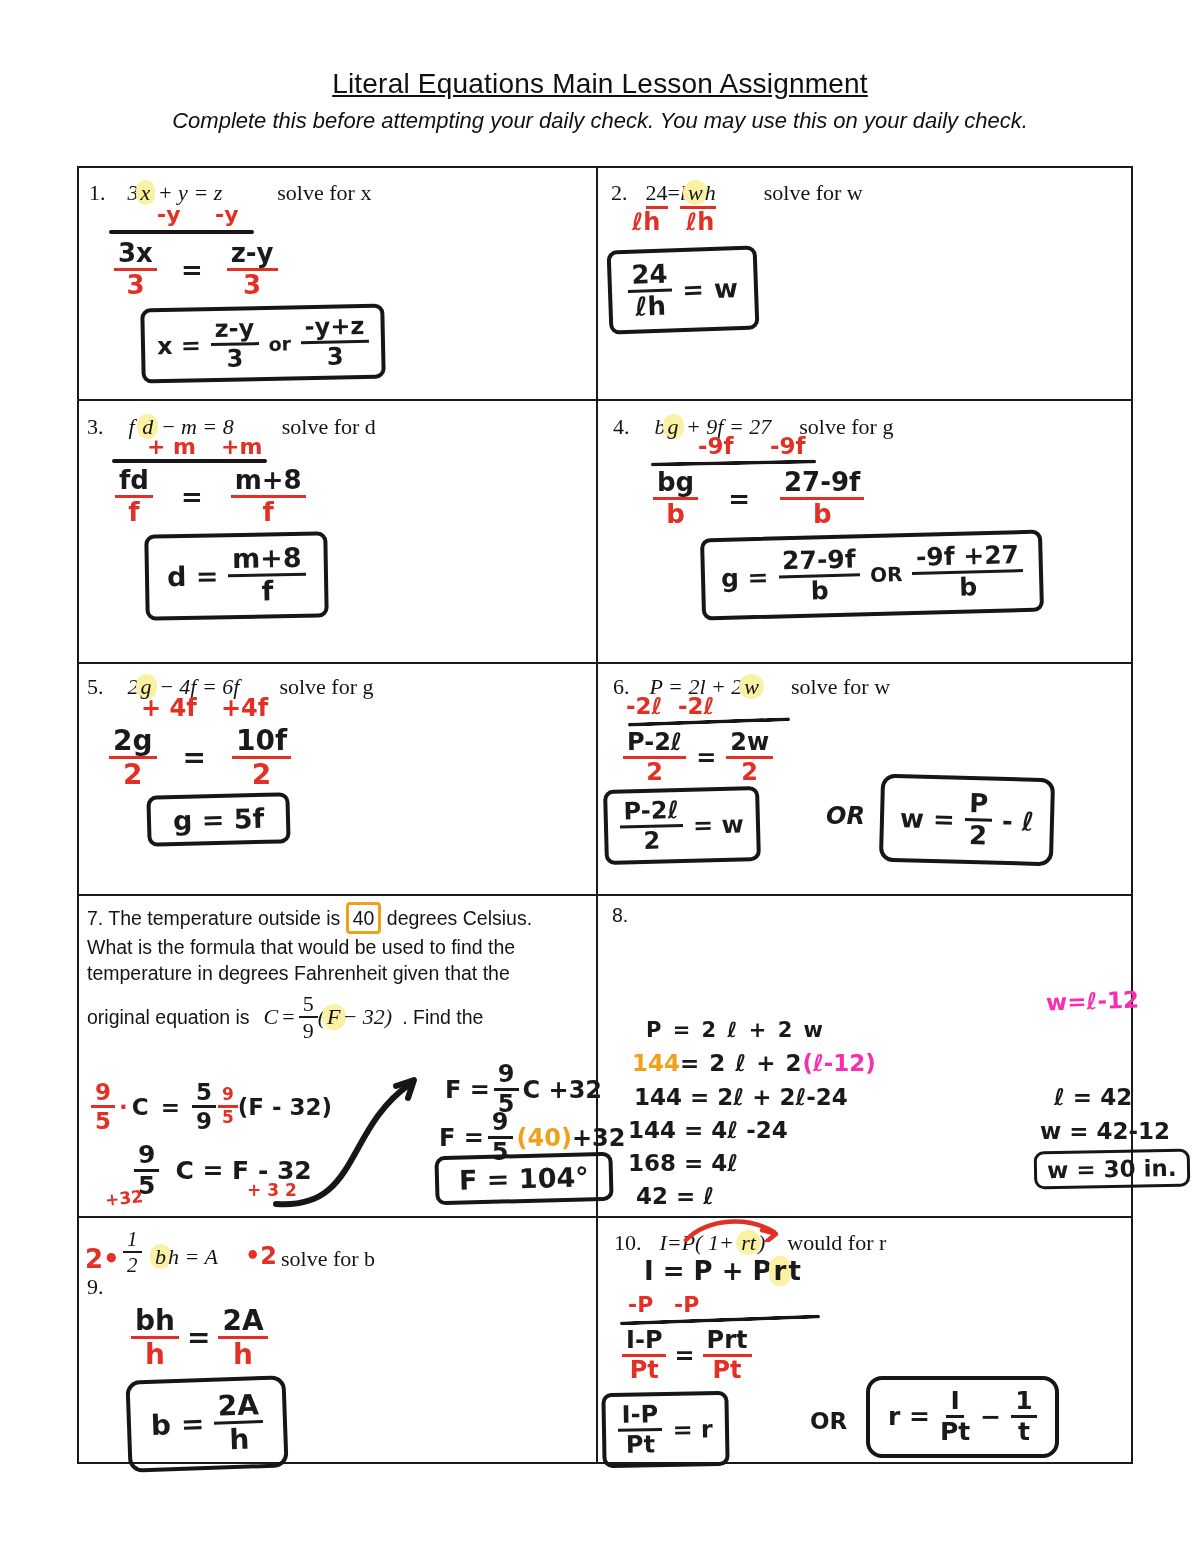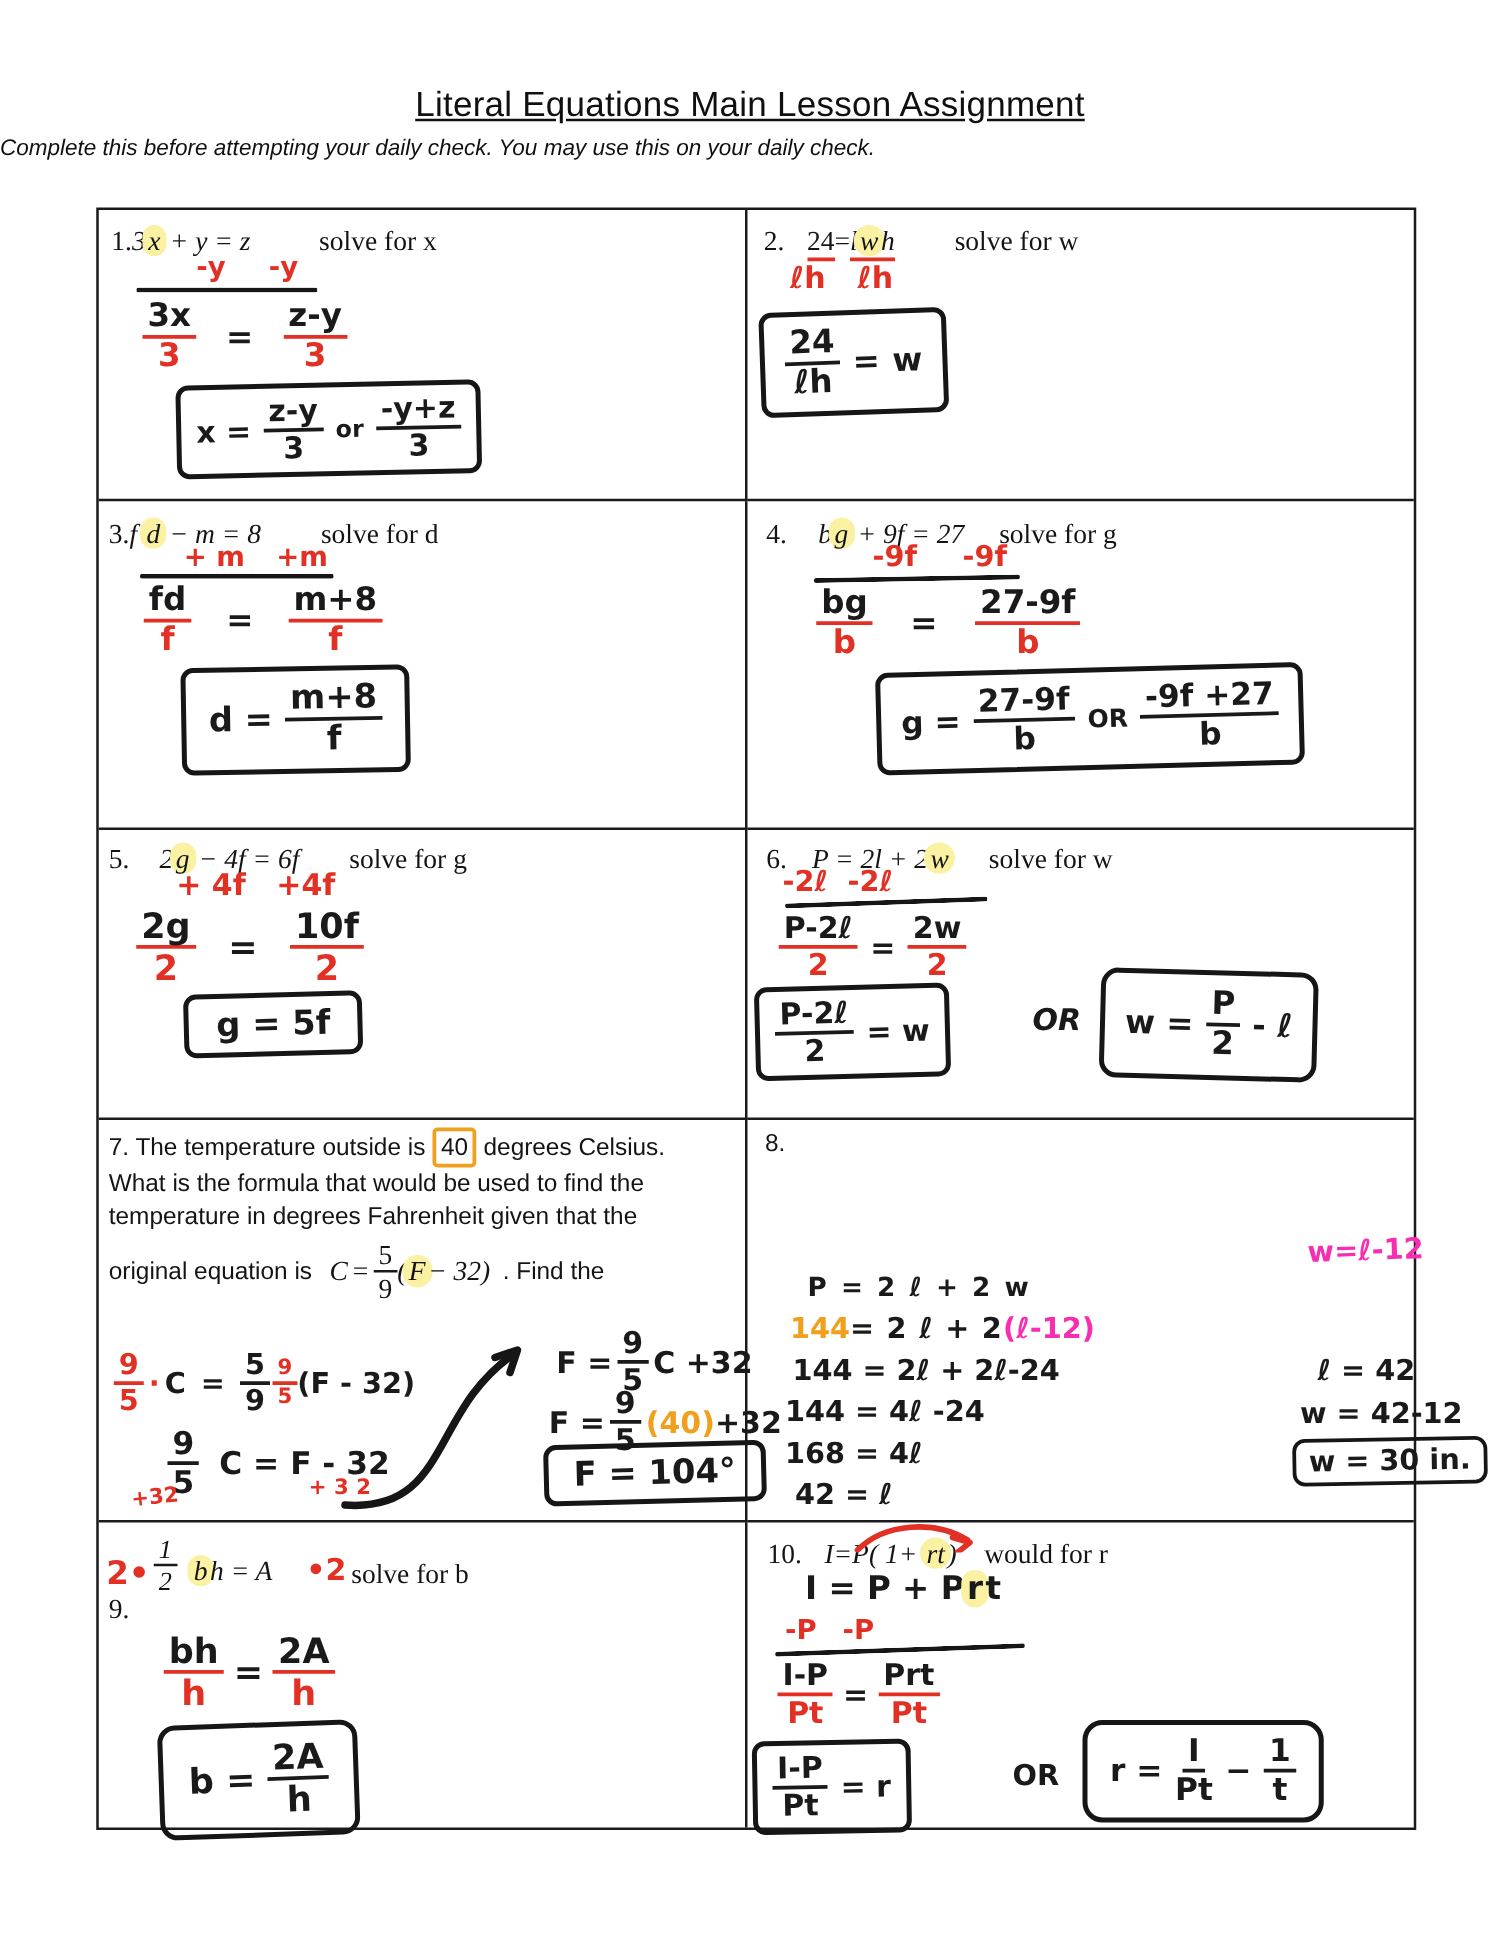--- a/index.html
+++ b/index.html
@@ -1,22 +1,22 @@
 <!DOCTYPE html>
 <html><head>
 <meta charset="utf-8">
 <style>
   html,body{margin:0;padding:0;background:#fff;}
   .page{position:relative;width:1200px;height:1553px;background:#ffffff;overflow:hidden;
         font-family:"Liberation Sans",sans-serif;color:#141414;}
   .abs{position:absolute;}
   .title{position:absolute;left:0;top:68px;width:100%;text-align:center;font-size:28px;
          text-decoration:underline;color:#101010;letter-spacing:.2px;}
-  .subtitle{position:absolute;left:0;top:108px;width:100%;text-align:left;font-style:italic;
-         font-size:18px;color:#101010;}
+  .subtitle{position:absolute;left:0;top:108px;width:100%;text-align:center;font-style:italic;
+         font-size:22px;color:#101010;}
   .grid{position:absolute;left:77px;top:166px;border:2px solid #1a1a1a;display:grid;
         grid-template-columns:519px 533px;grid-template-rows:233px 263px 232px 322px 244px;}
   .cell{position:relative;}
   .cl{border-right:2px solid #1a1a1a;}
   .rb{border-bottom:2px solid #1a1a1a;}
   .stmt{font-family:"Liberation Serif",serif;font-size:22px;color:#141414;white-space:nowrap;}
   .it{font-style:italic;}
   .row{display:inline-flex;align-items:center;white-space:nowrap;}
   .hw{font-family:"DejaVu Sans",sans-serif;font-weight:700;color:#1a1a1a;white-space:nowrap;}
   .red{color:#e23024;}
@@ -44,21 +44,21 @@
 <div class="page">
 
   <div class="title">Literal Equations Main Lesson Assignment</div>
   <div class="subtitle">Complete this before attempting your daily check. You may use this on your daily check.</div>
 
   <div class="grid">
 
     <div class="cell cl rb">
       <div class="abs row" style="left:10px;top:12px">
         <span class="stmt">1.</span>
-        <span class="stmt it" style=""><span>3</span><span class="hl">x</span><span> + y = z</span></span>
+        <span class="stmt it" style="margin-left:22px"><span>3</span><span class="hl">x</span><span> + y = z</span></span>
         <span class="stmt" style="margin-left:55px">solve for x</span>
       </div>
       <span class="abs hw red" style="left:78px;top:34px;font-size:22px">-y</span>
       <span class="abs hw red" style="left:136px;top:34px;font-size:22px">-y</span>
       <div class="hline" style="left:30px;top:62px;width:145px"></div>
       <div class="abs row hw" style="left:35px;top:72px;font-size:26px">
         <span class="frac rbar">
             <span class="num">3x</span>
             <span class="den red">3</span>
           </span>
@@ -96,21 +96,21 @@
             <span class="den">ℓh</span>
           </span>
         <span>=</span>
         <span>w</span>
       </div>
     </div>
 
     <div class="cell cl rb">
       <div class="abs row" style="left:8px;top:13px">
         <span class="stmt">3.</span>
-        <span class="stmt it" style=""><span>f </span><span class="hl">d</span><span> − m = 8</span></span>
+        <span class="stmt it" style="margin-left:25px"><span>f </span><span class="hl">d</span><span> − m = 8</span></span>
         <span class="stmt" style="margin-left:48px">solve for d</span>
       </div>
       <span class="abs hw red" style="left:68px;top:33px;font-size:22px">+ m</span>
       <span class="abs hw red" style="left:142px;top:33px;font-size:22px">+m</span>
       <div class="hline" style="left:33px;top:58px;width:155px"></div>
       <div class="abs row hw" style="left:36px;top:66px;font-size:26px">
         <span class="frac rbar">
             <span class="num">fd</span>
             <span class="den red">f</span>
           </span>

